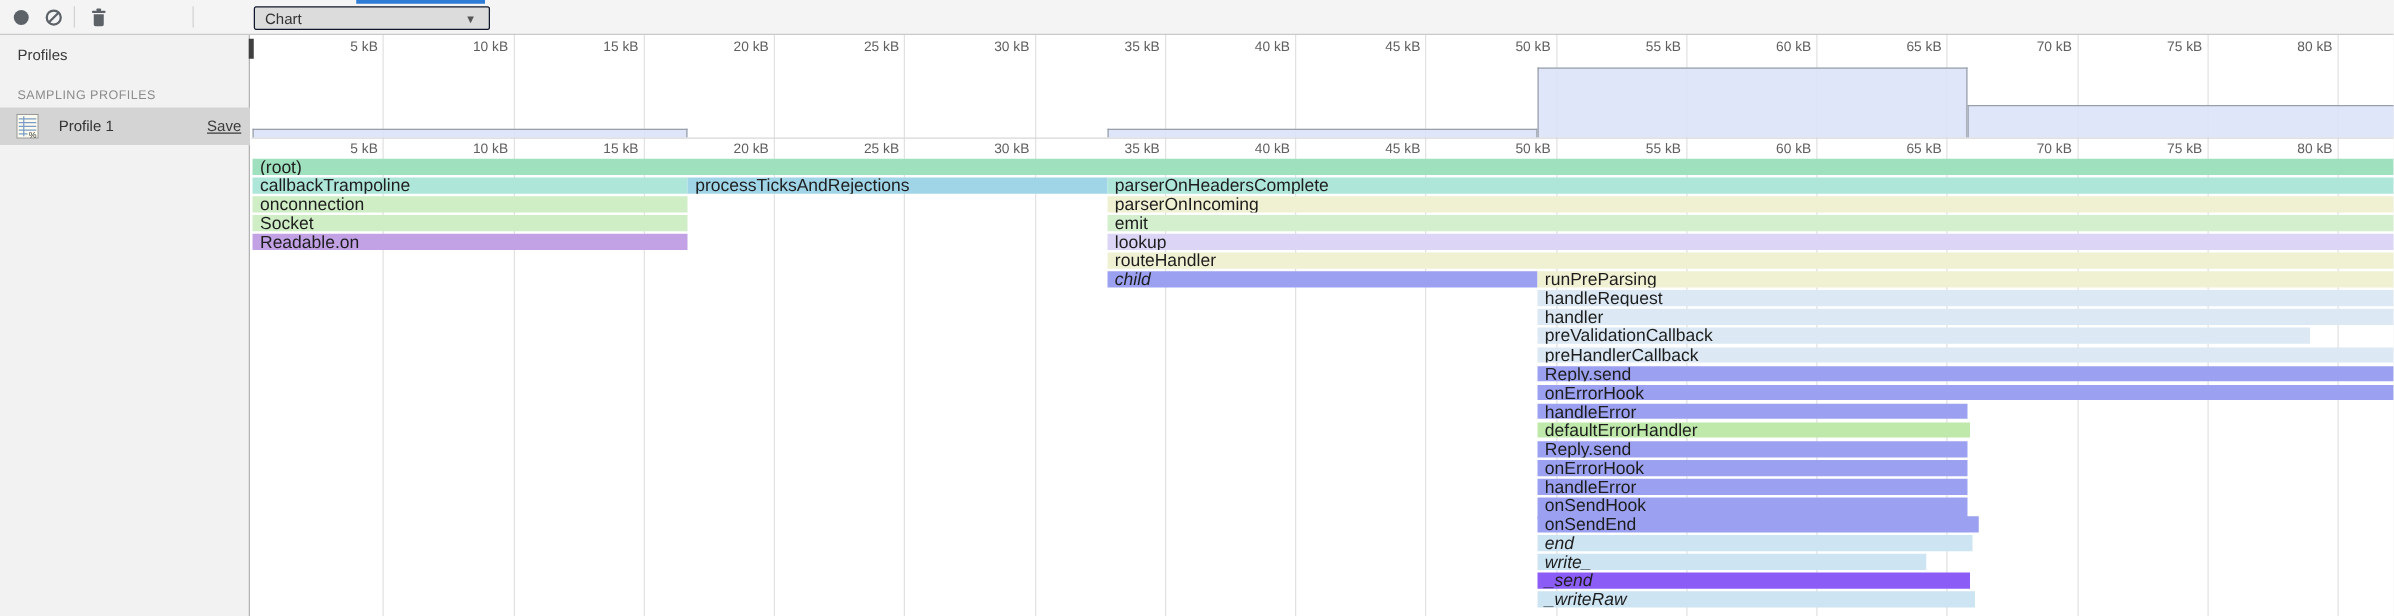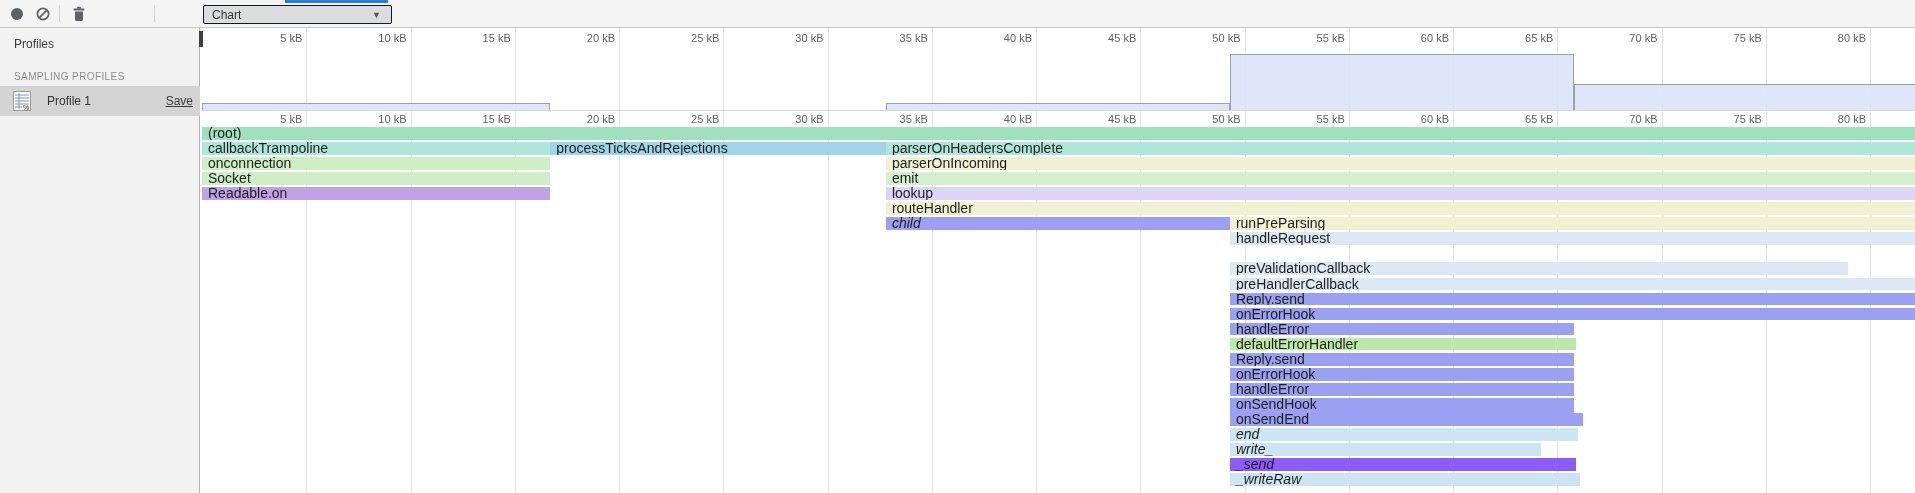--- a/index.html
+++ b/index.html
@@ -160,20 +160,21 @@
       <div class="bar" style="left: 1px; width: 348.195px; top: 129.1px; height: 12.8px; background: rgb(207, 238, 198);">onconnection</div>
       <div class="bar" style="left: 684.88px; width: 1029.99px; top: 129.1px; height: 12.8px; background: rgb(240, 241, 211);">parserOnIncoming</div>
       <div class="bar" style="left: 1px; width: 348.195px; top: 144.15px; height: 12.8px; background: rgb(207, 238, 198);">Socket</div>
       <div class="bar" style="left: 684.88px; width: 1029.99px; top: 144.15px; height: 12.8px; background: rgb(211, 239, 206);">emit</div>
       <div class="bar" style="left: 1px; width: 348.195px; top: 159.2px; height: 12.8px; background: rgb(194, 162, 229);">Readable.on</div>
       <div class="bar" style="left: 684.88px; width: 1029.99px; top: 159.2px; height: 12.8px; background: rgb(220, 213, 245);">lookup</div>
       <div class="bar" style="left: 684.88px; width: 1029.99px; top: 174.25px; height: 12.8px; background: rgb(240, 241, 211);">routeHandler</div>
       <div class="bar dotted" style="left: 684.88px; width: 344.025px; top: 189.3px; height: 12.8px; background: rgb(155, 161, 240);">child</div>
       <div class="bar" style="left: 1028.9px; width: 685.965px; top: 189.3px; height: 12.8px; background: rgb(240, 241, 211);">runPreParsing</div>
       <div class="bar" style="left: 1028.9px; width: 685.965px; top: 204.35px; height: 12.8px; background: rgb(220, 233, 244);">handleRequest</div>
+      <div class="bar" style="left: 1028.9px; width: 685.965px; top: 219.4px; height: 12.8px; background: rgb(220, 233, 244);">handler</div>
       <div class="bar" style="left: 1028.9px; width: 618px; top: 234.45px; height: 12.8px; background: rgb(220, 233, 244);">preValidationCallback</div>
       <div class="bar" style="left: 1028.9px; width: 685.965px; top: 249.5px; height: 12.8px; background: rgb(220, 233, 244);">preHandlerCallback</div>
       <div class="bar" style="left: 1028.9px; width: 685.965px; top: 264.55px; height: 12.8px; background: rgb(155, 161, 240);">Reply.send</div>
       <div class="bar" style="left: 1028.9px; width: 685.965px; top: 279.6px; height: 12.8px; background: rgb(155, 161, 240);">onErrorHook</div>
       <div class="bar" style="left: 1028.9px; width: 344.025px; top: 294.65px; height: 12.8px; background: rgb(155, 161, 240);">handleError</div>
       <div class="bar" style="left: 1028.9px; width: 346.11px; top: 309.7px; height: 12.8px; background: rgb(191, 233, 171);">defaultErrorHandler</div>
       <div class="bar" style="left: 1028.9px; width: 344.025px; top: 324.75px; height: 12.8px; background: rgb(155, 161, 240);">Reply.send</div>
       <div class="bar" style="left: 1028.9px; width: 344.025px; top: 339.8px; height: 12.8px; background: rgb(155, 161, 240);">onErrorHook</div>
       <div class="bar" style="left: 1028.9px; width: 344.025px; top: 354.85px; height: 12.8px; background: rgb(155, 161, 240);">handleError</div>
       <div class="bar" style="left: 1028.9px; width: 344.025px; top: 369.9px; height: 17px; background: rgb(155, 161, 240);">onSendHook</div>

